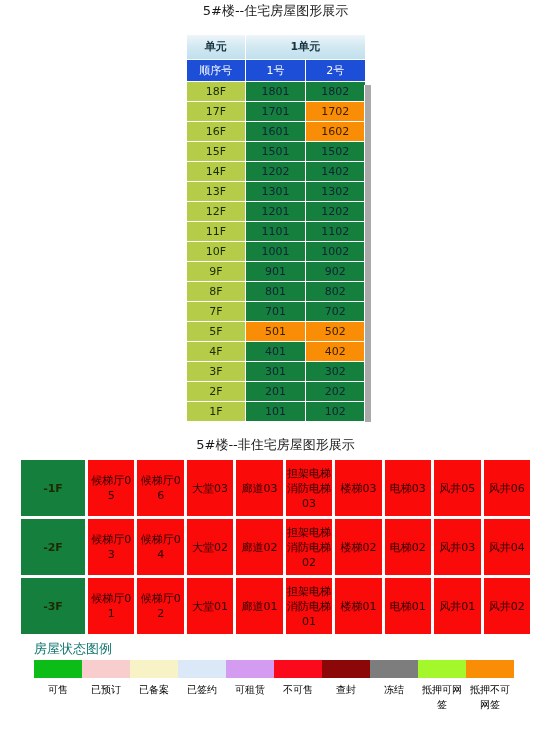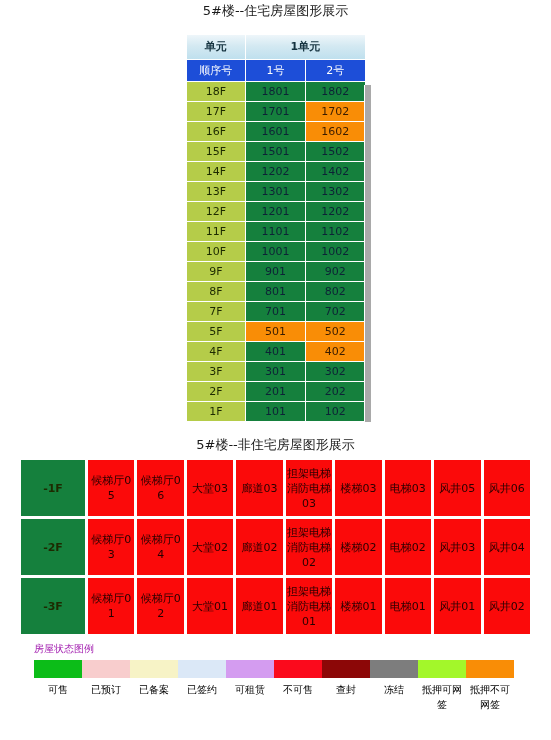--- a/index.html
+++ b/index.html
@@ -116,22 +116,22 @@
   .nred {
     background: #fb0a0a;
     color: #2a0000;
   }
 
   
   .legend {
     padding: 4px 0 0 34px;
   }
   .legend-title {
-    font-size: 10px;
-    color: #a21caf;
+    font-size: 13px;
+    color: #0f766e;
     line-height: 16px;
     padding-bottom: 3px;
   }
   .legend-strip {
     display: flex;
     width: 480px;
   }
   .legend-sw {
     height: 18px;
     flex: 1 1 0;

